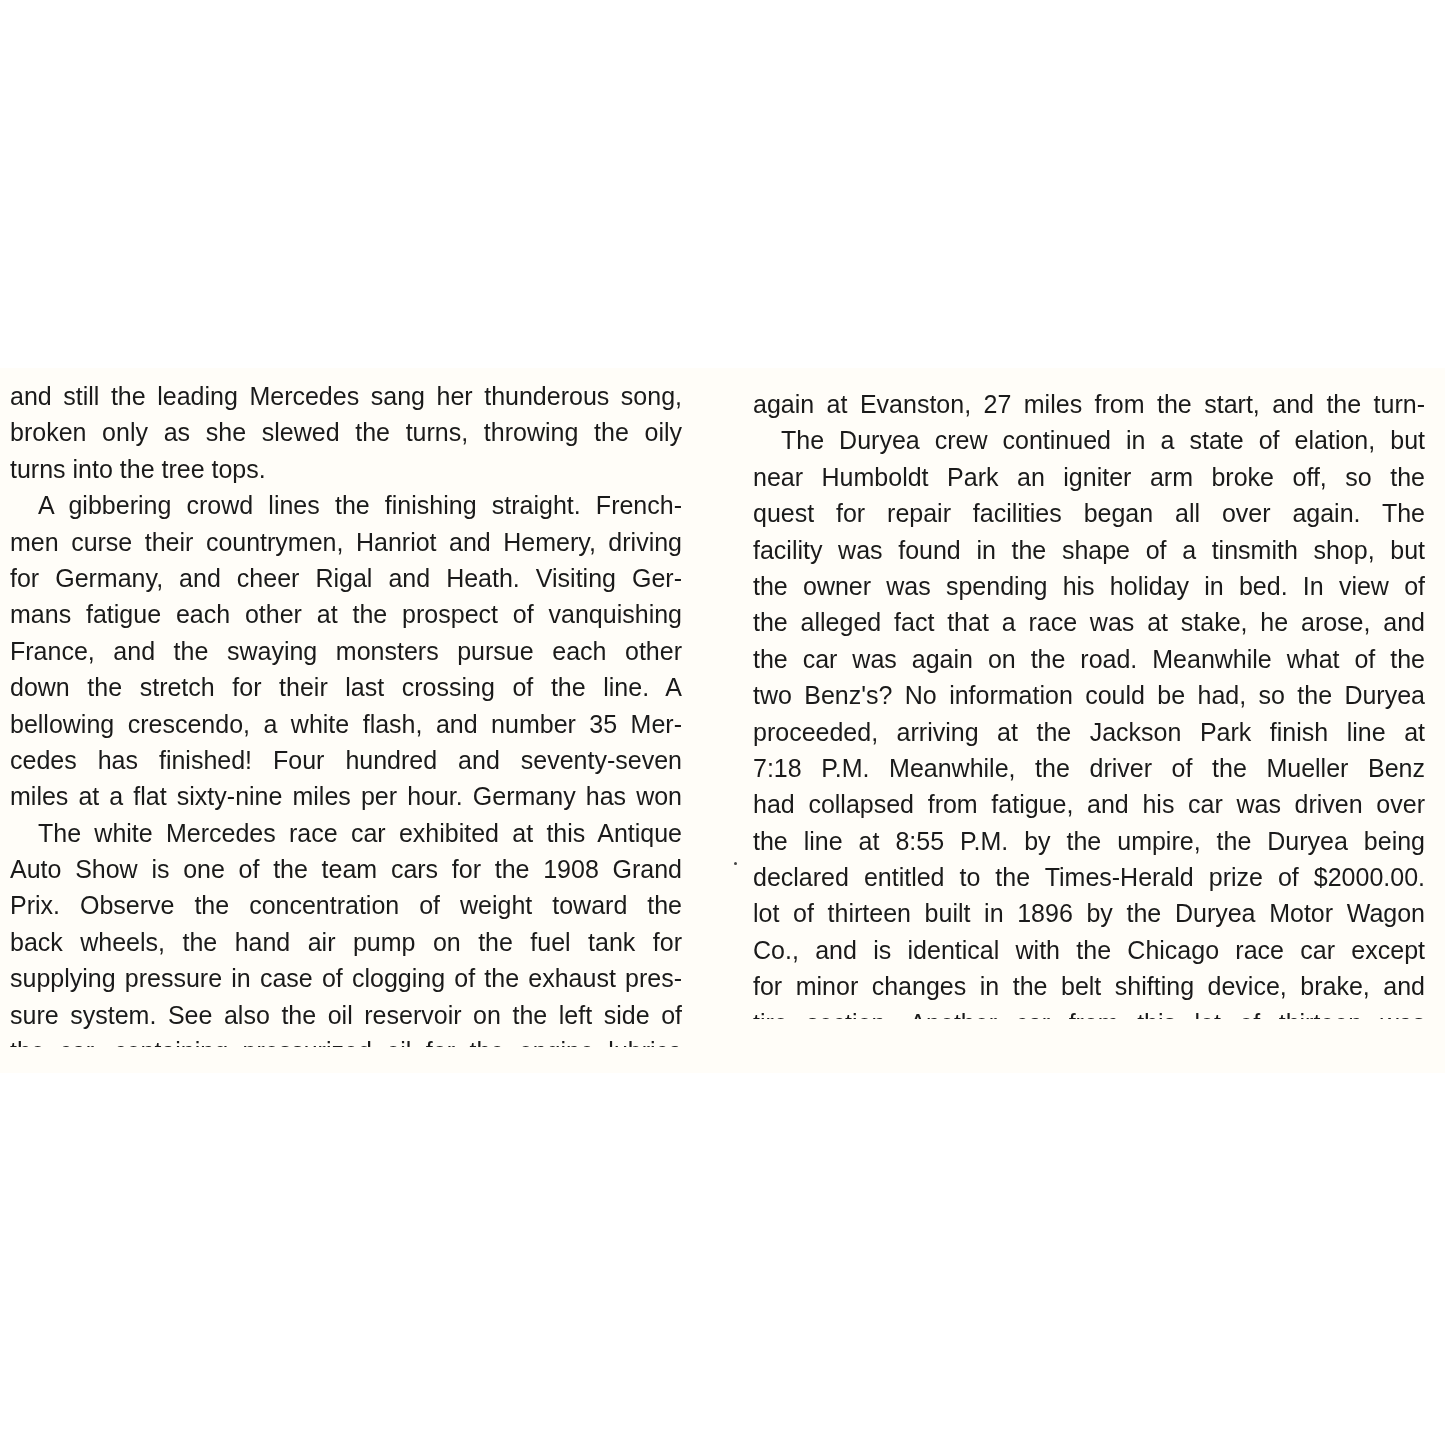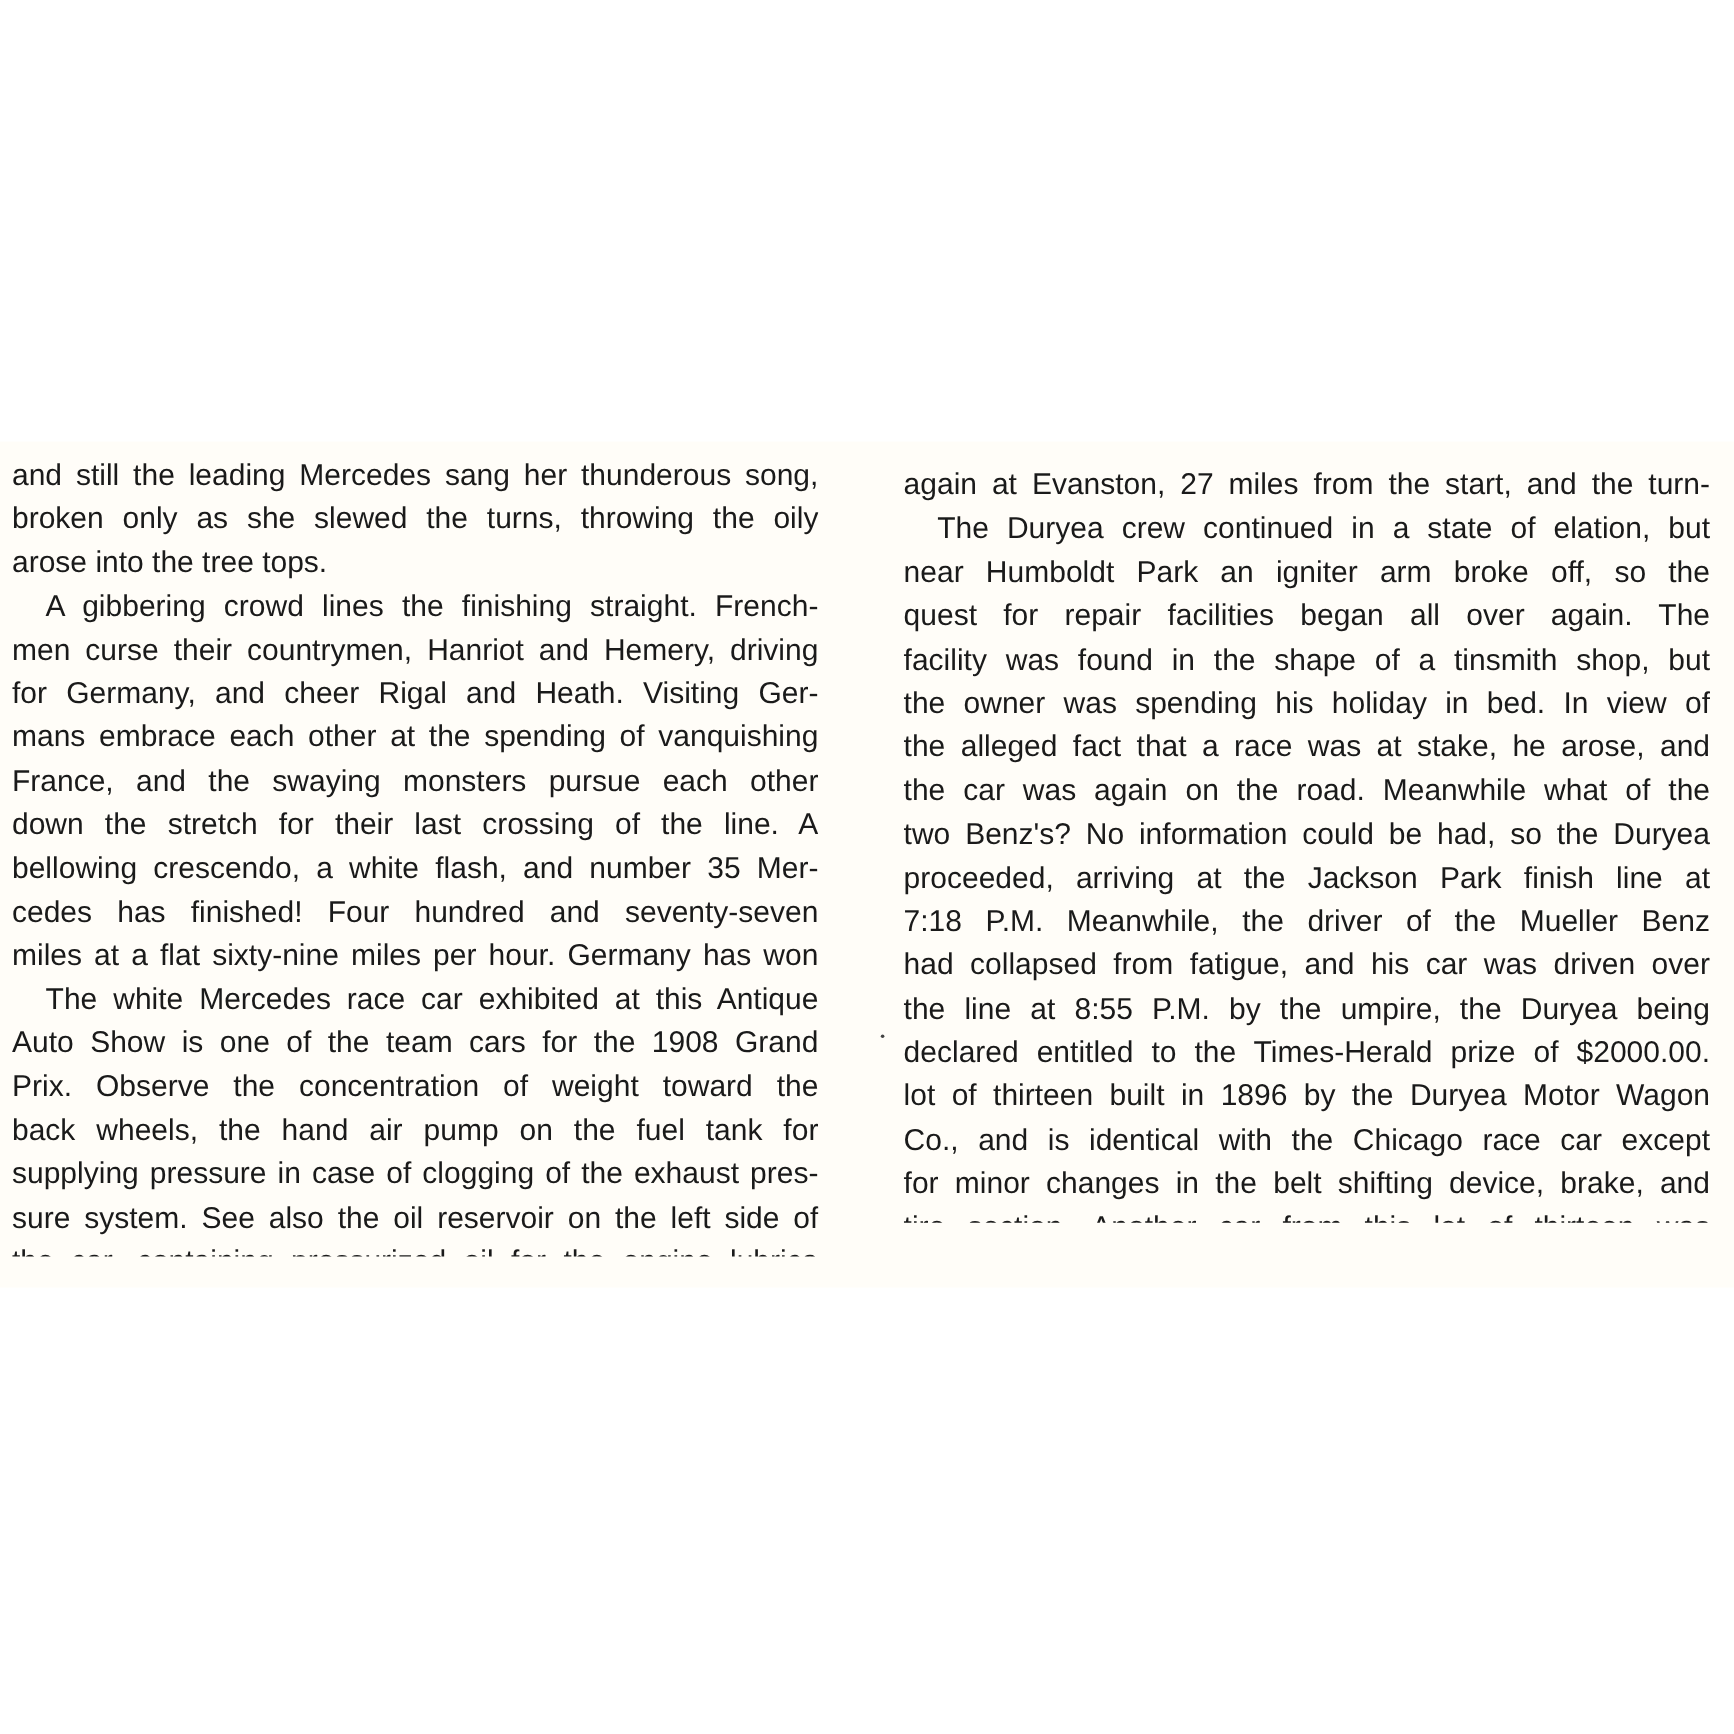--- a/index.html
+++ b/index.html
@@ -69,25 +69,25 @@
     }
   </style>
 </head>
 <body>
 
 <div class="page-strip">
 
   <div class="column left">
     <span class="line">and still the leading Mercedes sang her thunderous song,</span>
     <span class="line">broken only as she slewed the turns, throwing the oily</span>
-    <span class="line last">arose into the tree tops.</span>
+    <span class="line last">turns into the tree tops.</span>
     <span class="line indent">A gibbering crowd lines the finishing straight. French-</span>
     <span class="line">men curse their countrymen, Hanriot and Hemery, driving</span>
     <span class="line">for Germany, and cheer Rigal and Heath. Visiting Ger-</span>
-    <span class="line">mans embrace each other at the spending of vanquishing</span>
+    <span class="line">mans fatigue each other at the prospect of vanquishing</span>
     <span class="line">France, and the swaying monsters pursue each other</span>
     <span class="line">down the stretch for their last crossing of the line. A</span>
     <span class="line">bellowing crescendo, a white flash, and number 35 Mer-</span>
     <span class="line">cedes has finished! Four hundred and seventy-seven</span>
     <span class="line">miles at a flat sixty-nine miles per hour. Germany has won</span>
     <span class="line indent">The white Mercedes race car exhibited at this Antique</span>
     <span class="line">Auto Show is one of the team cars for the 1908 Grand</span>
     <span class="line">Prix. Observe the concentration of weight toward the</span>
     <span class="line">back wheels, the hand air pump on the fuel tank for</span>
     <span class="line">supplying pressure in case of clogging of the exhaust pres-</span>

